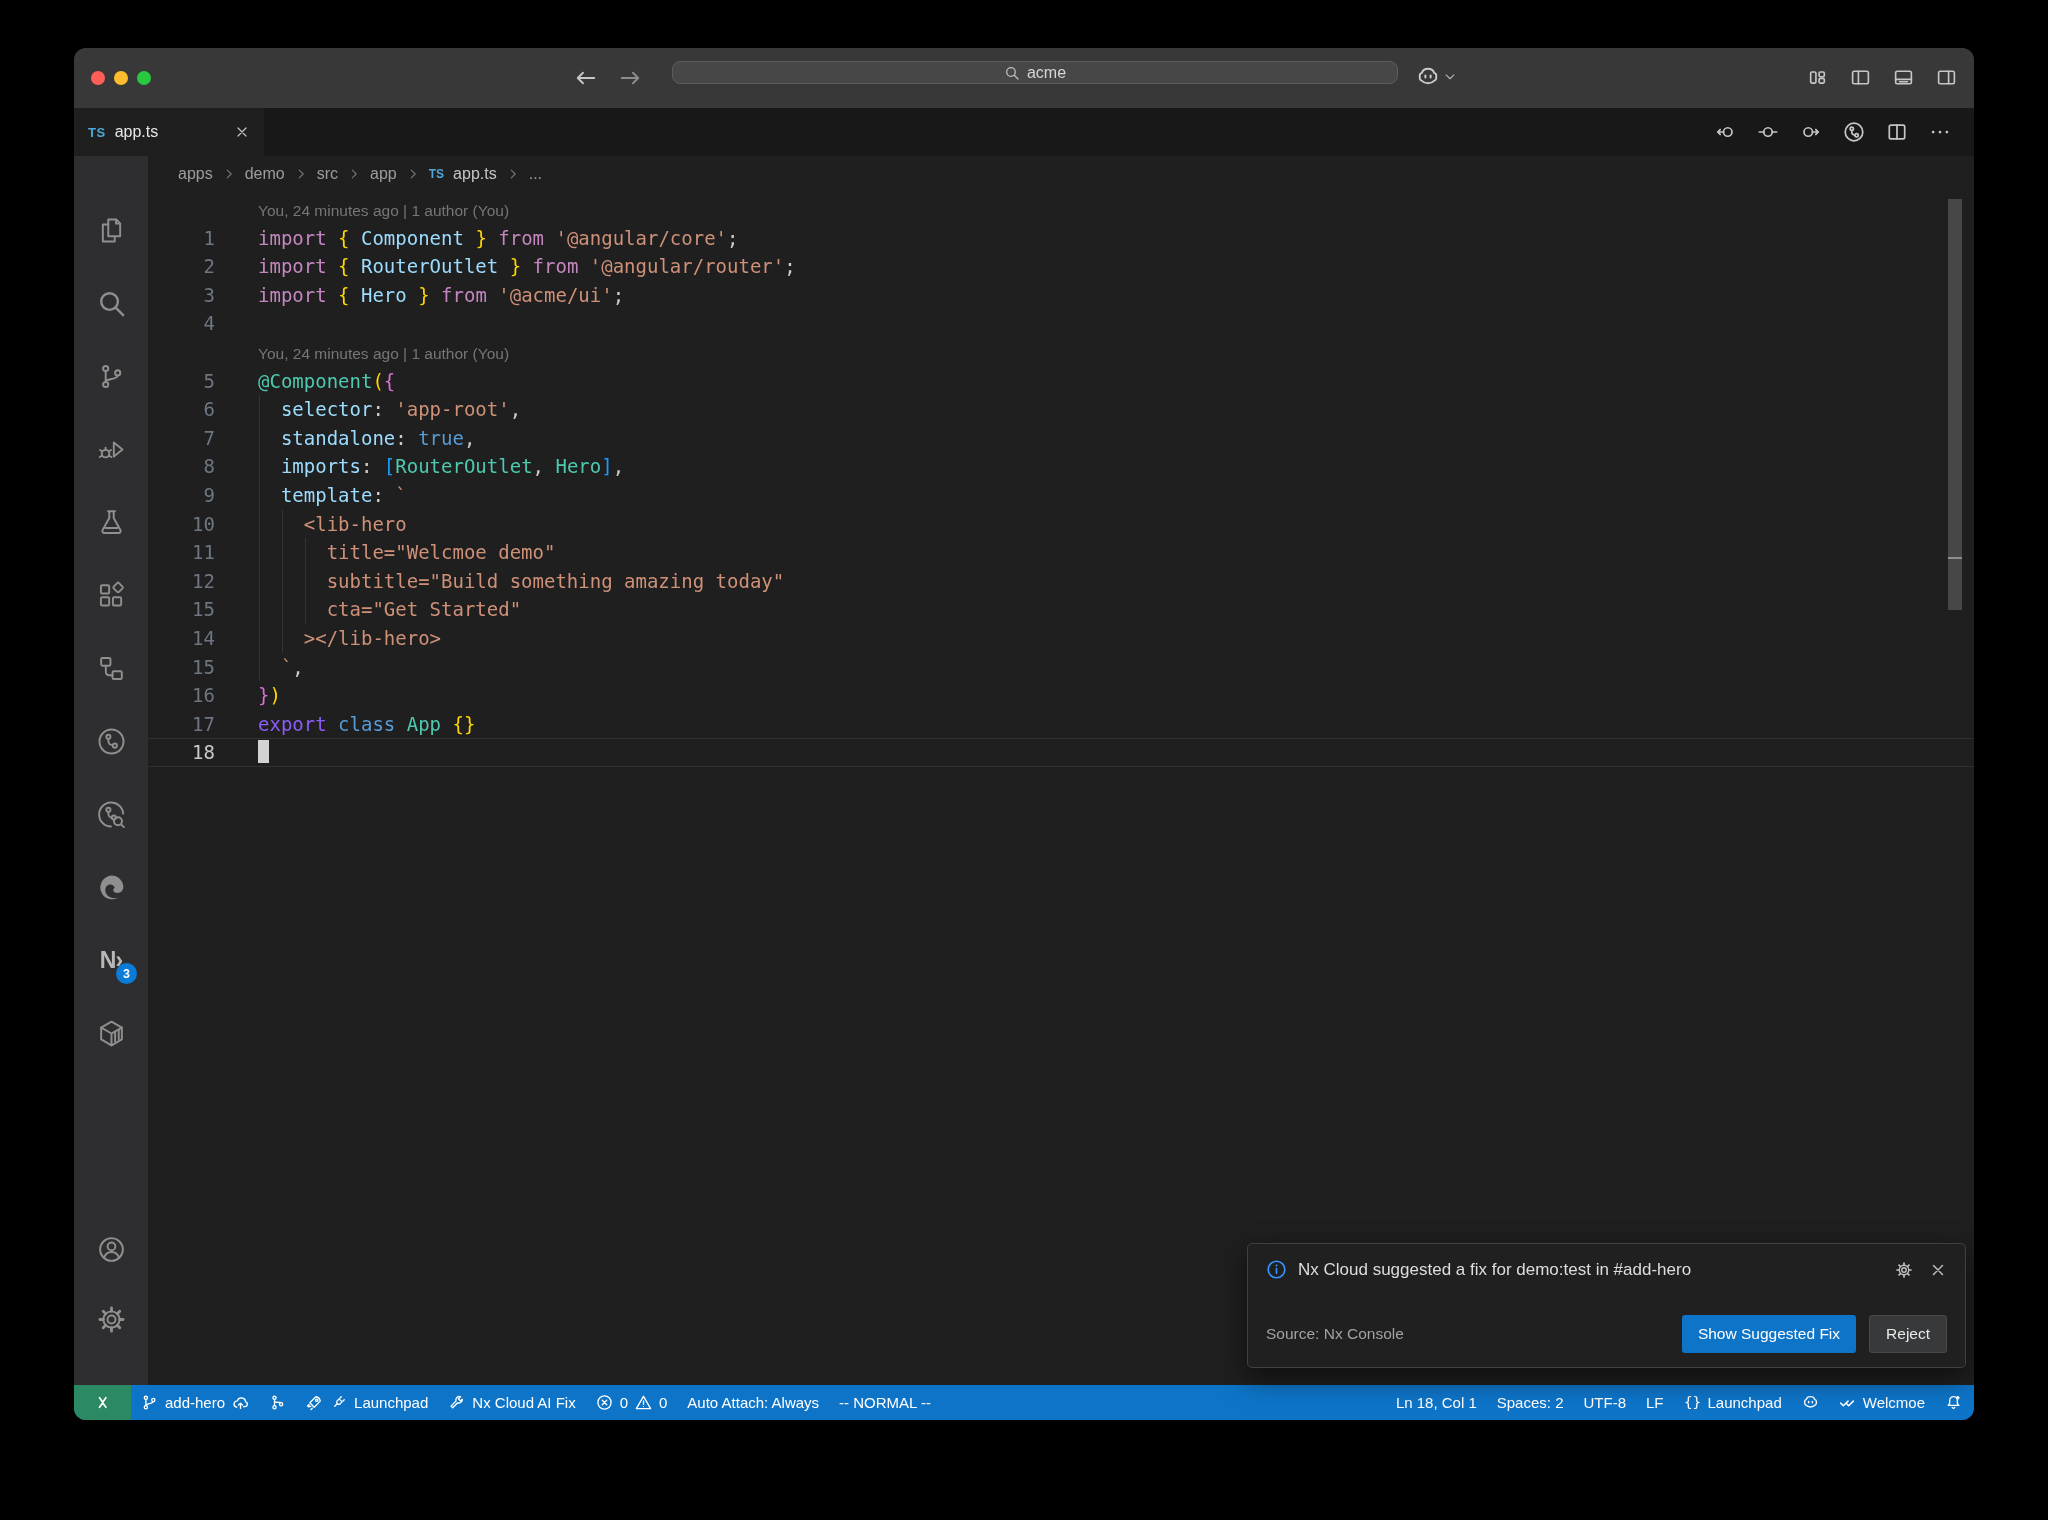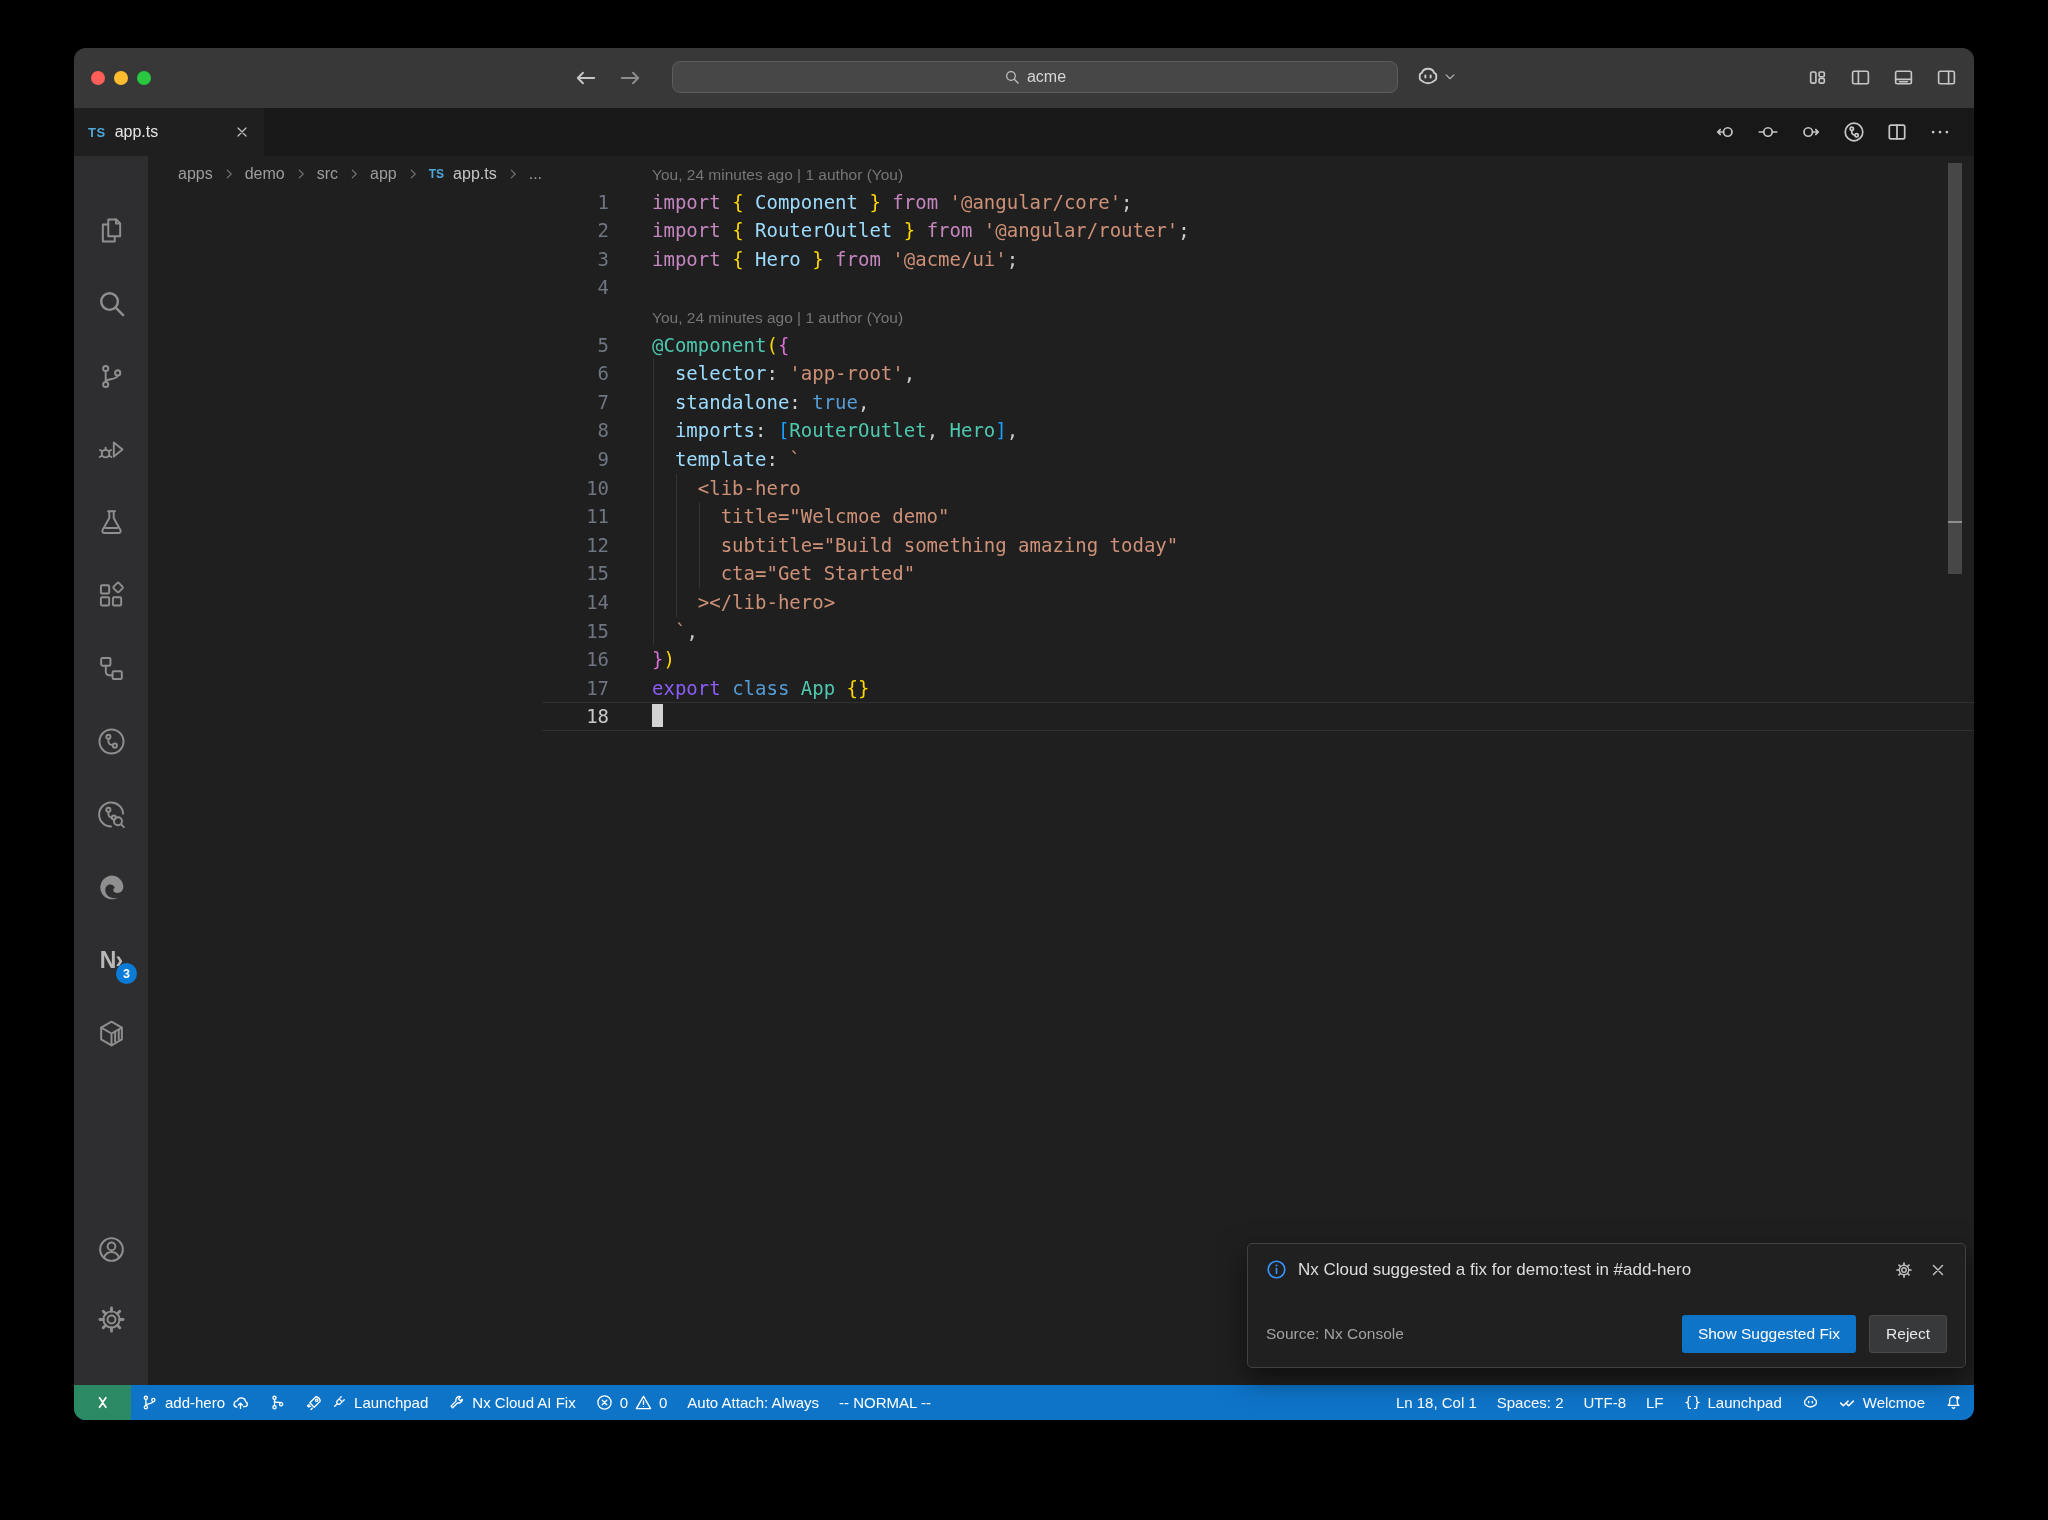--- a/index.html
+++ b/index.html
@@ -9,21 +9,21 @@
     background:#1f1f1f; border-radius:12px; overflow:hidden; display:flex; flex-direction:column;
     box-shadow:0 20px 60px rgba(0,0,0,.7); }
 
   
   .titlebar { height:60px; background:#383838; position:relative; flex:none; }
   .lights { position:absolute; left:17px; top:23px; display:flex; gap:9px; }
   .light { width:14px; height:14px; border-radius:50%; }
   .nav-arrows { position:absolute; left:500px; top:18px; display:flex; gap:20px; color:#c6c6c6; }
   .nav-arrows .ic { width:24px; height:24px; }
   .nav-arrows .dim { color:#8d8d8d; }
-  .searchbox { position:absolute; left:598px; top:13px; width:726px; height:32px;
+  .searchbox { position:absolute; left:598px; top:13px; width:726px; height:23px;
     background:#474748; border:1px solid #5c5c5d; border-radius:8px;
     display:flex; align-items:center; justify-content:center; gap:7px; color:#d6d6d6; font-size:16px; }
   .searchbox .ic { width:16px; height:16px; color:#c2c2c2; }
   .tl-copilot { position:absolute; left:1342px; top:17px; display:flex; align-items:center; gap:3px; color:#cccccc; }
   .tl-copilot .ic { width:24px; height:24px; }
   .tl-copilot .ic.small { width:14px; height:14px; color:#b5b5b5; }
   .tl-layout { position:absolute; right:17px; top:19px; display:flex; gap:22px; color:#c6c6c6; }
   .tl-layout .ic { width:21px; height:21px; }
 
   
@@ -40,21 +40,21 @@
   .activity { width:74px; background:#2e2e30; flex:none; display:flex; flex-direction:column; align-items:center;
     padding-top:50px; color:#8f8f8f; }
   .act-top { display:flex; flex-direction:column; gap:25px; }
   .act-item { position:relative; width:48px; height:48px; display:flex; align-items:center; justify-content:center; }
   .act-item .ic { width:31px; height:31px; }
   .badge { position:absolute; right:-2px; bottom:0px; min-width:21px; height:21px; border-radius:11px;
     color:#fff; font-size:12.5px; font-weight:700; display:flex; align-items:center; justify-content:center; }
   .act-bottom { margin-top:auto; display:flex; flex-direction:column; gap:22px; padding-bottom:42px; }
   .nx-logo { font-weight:700; font-size:23px; color:#b9b9b9; letter-spacing:-1px; }
 
-  .editorcol { flex:1; display:flex; min-width:0; background:#1f1f1f; }
+  .editorcol { flex:1; display:flex; flex-direction:column; min-width:0; background:#1f1f1f; }
   .crumbs { height:36px; display:flex; align-items:center; padding-left:30px; gap:9px;
     color:#9d9d9d; font-size:16px; flex:none; }
   .crumbs .sep { width:14px; height:14px; color:#767676; }
   .crumbs .ts-mini { font-size:12px; font-weight:700; }
 
   .codearea { flex:1; position:relative; overflow:hidden; padding-top:3px;
     font-family:"DejaVu Sans Mono", monospace; font-size:19px; }
   .row { display:flex; height:28.6px; line-height:28.6px; white-space:pre; }
   .row.active { box-shadow: inset 0 1px 0 #303030, inset 0 -1px 0 #303030; }
   .gutter { width:67px; text-align:right; color:#6e7681; flex:none; }

